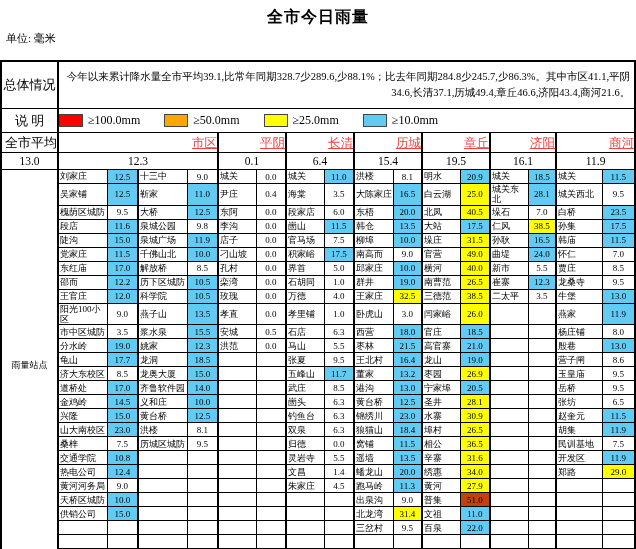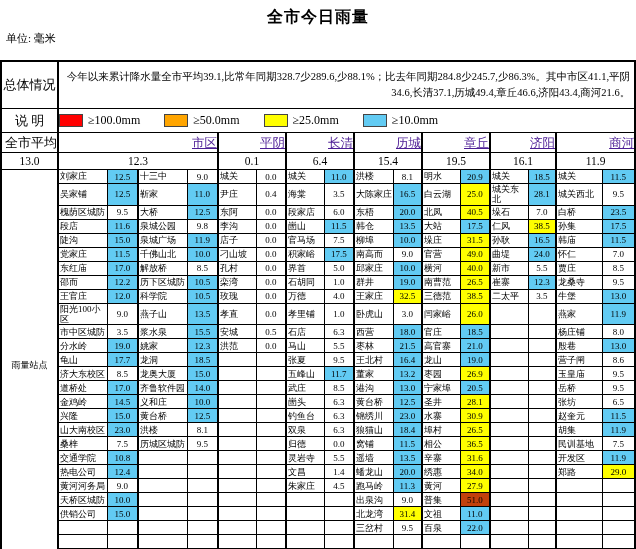--- a/index.html
+++ b/index.html
@@ -11,21 +11,21 @@
   td{border:1px solid #000;padding:0;overflow:hidden;white-space:nowrap;vertical-align:middle;}
   .group-left{border-left:2px solid #000;}
   .lbl{font-size:13px;text-align:center;}
   .r-overview td{height:44px;}
   .ovtext{font-size:10.5px;white-space:normal;padding:1px 4px;line-height:1.55;text-align:right;}
   .r-legend td{height:23px;}
   .legend{display:flex;align-items:center;font-size:12px;}
   .legend-item{display:flex;align-items:center;margin-right:24px;}
   .swatch{display:inline-block;width:22px;height:11px;border:1px solid #444;margin-right:5px;}
   .r-head td{height:17px;text-align:right;}
-  .dlink{color:#4c1d95;text-decoration:underline;font-size:12.5px;cursor:pointer;}
+  .dlink{color:#ef4444;text-decoration:underline;font-size:12.5px;cursor:pointer;}
   .r-avg td{height:16px;text-align:center;font-size:11.5px;}
   #station-body tr{height:14px;}
   #station-body td{font-size:9px;}
   .sname{text-align:left;padding-left:1px;white-space:normal;word-break:break-all;line-height:1.15;}
   .sval{text-align:center;}
   .lv1{background:#62CBF3;}
   .lv2{background:#FFFF00;}
   .lv3{background:#c2410c;}
   .stlbl{font-size:13px;font-family:Liberation Mono, monospace;}
 </style>

